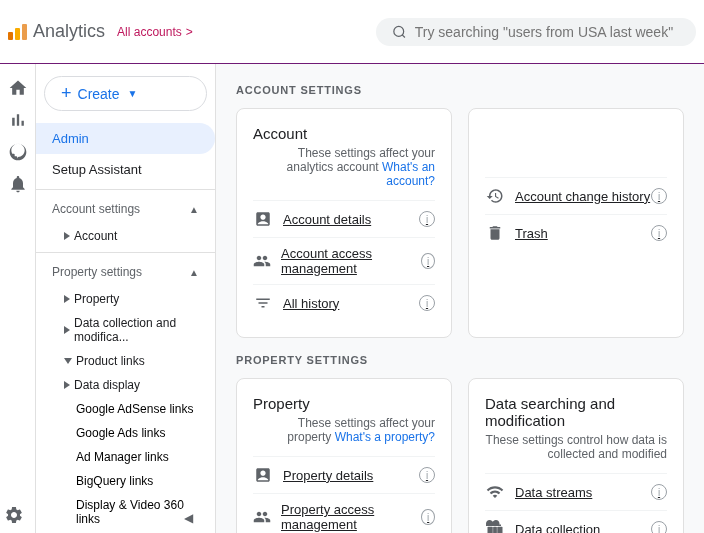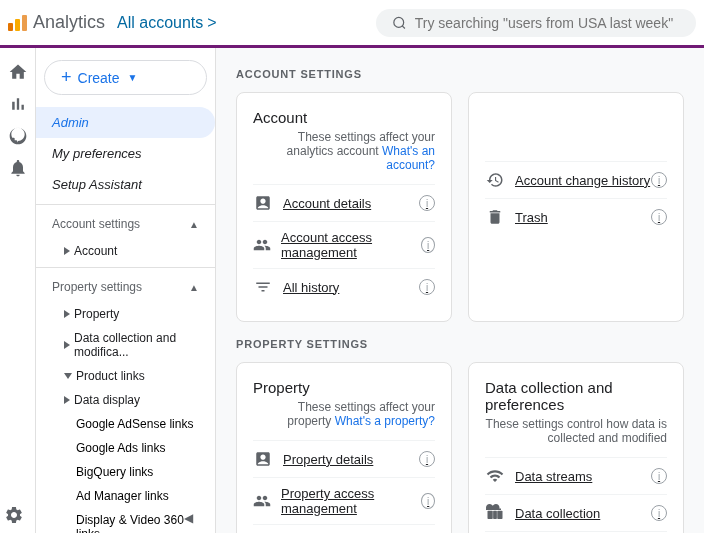--- a/index.html
+++ b/index.html
@@ -1,30 +1,30 @@
 <!DOCTYPE html>
 <html><head>
   <meta charset="utf-8">
   <style>
     * { box-sizing: border-box; margin: 0; padding: 0; }
     body { font-family: 'Google Sans', Arial, sans-serif; font-size: 13px; background: #fff; color: #202124; display: flex; flex-direction: column; height: 533px; overflow: hidden; }
 
     
     .topbar {
-      display: flex; align-items: center; height: 48px; border-bottom: 3px solid #701a75;
+      display: flex; align-items: center; height: 64px; border-bottom: 1px solid #701a75;
       padding: 0 8px; gap: 8px; flex-shrink: 0; background: #fff;
     }
     .topbar-logo { display: flex; align-items: center; gap: 6px; }
     .logo-bars { display: flex; gap: 2px; align-items: flex-end; }
     .logo-bar { width: 5px; background: #f9ab00; border-radius: 1px; }
     .logo-bar:nth-child(1) { height: 8px; background: #e37400; }
     .logo-bar:nth-child(2) { height: 12px; background: #f9ab00; }
     .logo-bar:nth-child(3) { height: 16px; background: #e37400; opacity: 0.7; }
     .topbar-title { font-size: 18px; font-weight: 400; color: #5f6368; }
-    .breadcrumb { display: flex; align-items: center; font-size: 16px; color: #0369a1; margin-left: 4px; }
+    .breadcrumb { display: flex; align-items: center; font-size: 12px; color: #be185d; margin-left: 4px; }
     .breadcrumb span { cursor: pointer; }
     .breadcrumb-arrow { margin: 0 4px; }
     .topbar-search {
       margin-left: auto; display: flex; align-items: center; background: #f1f3f4;
       border-radius: 24px; padding: 6px 16px; gap: 8px; width: 320px;
     }
     .topbar-search input {
       border: none; background: transparent; font-size: 14px; color: #5f6368;
       outline: none; width: 100%;
     }
@@ -37,21 +37,21 @@
     .sidebar {
       width: 180px; background: #fff; border-right: 1px solid #e0e0e0;
       overflow-y: auto; padding: 8px 0; flex-shrink: 0;
     }
     .create-btn {
       display: flex; align-items: center; gap: 6px; margin: 4px 8px 12px 8px;
       border: 1px solid #dadce0; border-radius: 24px; padding: 6px 16px;
       cursor: pointer; font-size: 14px; color: #1a73e8; font-weight: 500;
     }
     .sidebar-section-item {
-      padding: 8px 16px; cursor: pointer; font-size: 13px; color: #202124; font-style: italic;
+      padding: 8px 16px; cursor: pointer; font-size: 13px; color: #202124;
     }
     .sidebar-section-item.active { background: #e8f0fe; color: #1a73e8; font-weight: 500; border-radius: 0 20px 20px 0; }
     .sidebar-group-header {
       display: flex; align-items: center; justify-content: space-between;
       padding: 8px 16px; font-size: 12px; color: #5f6368; cursor: pointer;
     }
     .sidebar-item-small {
       padding: 5px 16px 5px 28px; cursor: pointer; font-size: 12px; color: #202124;
     }
     .sidebar-item-small.has-arrow { display: flex; align-items: center; gap: 4px; }
@@ -137,21 +137,20 @@
   </div>
 
   <div class="sidebar">
     <div class="create-btn">
       <span style="font-size:18px;">+</span>
       <span>Create</span>
       <span style="font-size:10px; margin-left:2px;">▼</span>
     </div>
 
     <div class="sidebar-section-item active">Admin</div>
-    <div class="sidebar-section-item">My preferences</div>
     <div class="sidebar-section-item">Setup Assistant</div>
 
     <div style="height:1px; background:#e0e0e0; margin:4px 0;"></div>
 
     <div class="sidebar-group-header">
       <span>Account settings</span>
       <span class="sidebar-collapse-arrow">▲</span>
     </div>
     <div class="sidebar-item-small has-arrow">
       <span class="triangle triangle-right"></span>
@@ -176,22 +175,22 @@
       <span class="triangle triangle-down"></span>
       <span>Product links</span>
     </div>
     <div class="sidebar-item-small has-arrow">
       <span class="triangle triangle-right"></span>
       <span>Data display</span>
     </div>
 
     <div class="sidebar-sub-item">Google AdSense links</div>
     <div class="sidebar-sub-item">Google Ads links</div>
+    <div class="sidebar-sub-item">Ad Manager links</div>
     <div class="sidebar-sub-item">BigQuery links</div>
-    <div class="sidebar-sub-item">Ad Manager links</div>
     <div class="sidebar-sub-item">Display &amp; Video 360 links</div>
 
   </div>
 
   <div class="content">
 
     <div class="section-label">ACCOUNT SETTINGS</div>
 
     <div class="cards-row">
 
@@ -296,21 +295,21 @@
           <div class="info-icon">i</div>
         </div>
         <div class="card-item">
           
           
         </div>
 
       </div>
 
       <div class="card">
-        <div class="card-title">Data collection and preferences</div>
+        <div class="card-title">Data searching and modification</div>
         <div class="card-subtitle">These settings control how data is collected and modified</div>
         <div class="card-item">
           <div class="card-item-left">
             <div class="card-item-icon">
               <svg width="18" height="18" viewBox="0 0 24 24" fill="#5f6368">
                   <path d="M1 9l2 2c4.97-4.97 13.03-4.97 18 0l2-2C16.93 2.93 7.08 2.93 1 9zm8 8l3 3 3-3c-1.65-1.66-4.34-1.66-6 0zm-4-4l2 2c2.76-2.76 7.24-2.76 10 0l2-2C15.14 9.14 8.87 9.14 5 13z"></path>
                 </svg>
             </div>
             <span>Data streams</span>
           </div>

